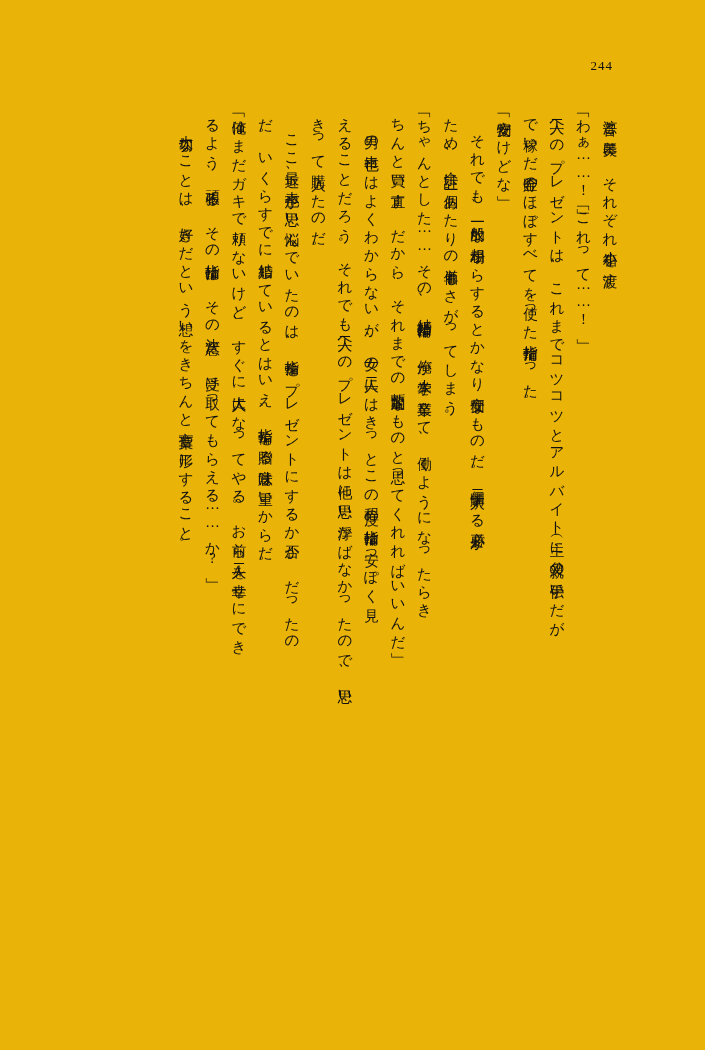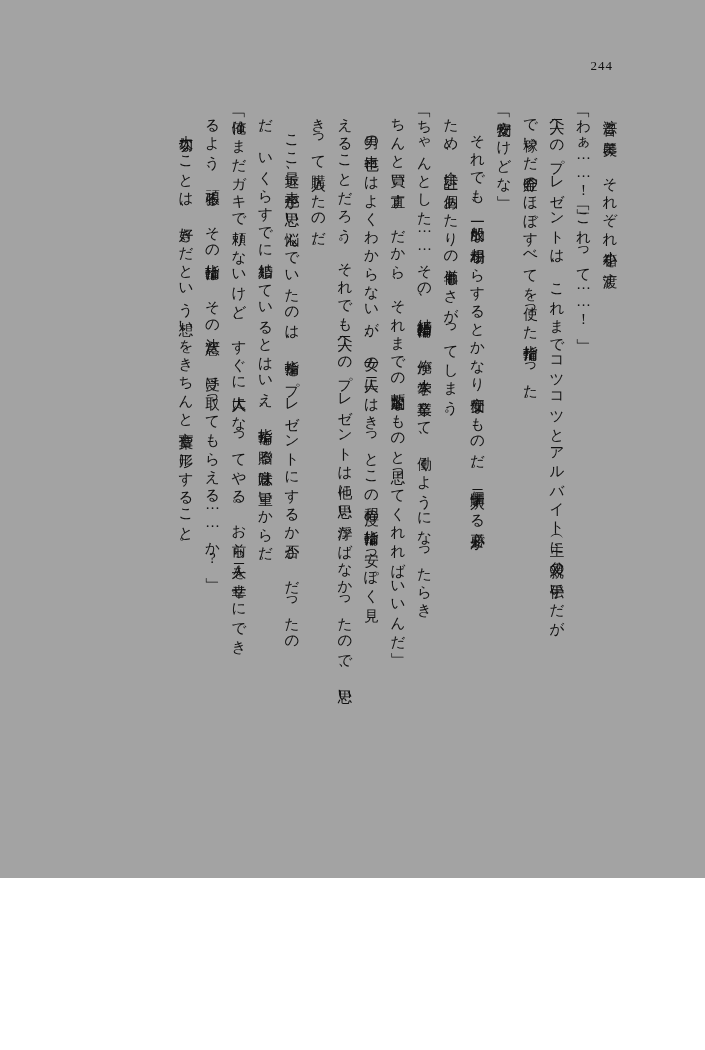--- a/index.html
+++ b/index.html
@@ -10,22 +10,22 @@
   body {
     width: 705px;
     height: 1050px;
     font-family: "Liberation Serif", "DejaVu Serif", serif;
     color: #111111;
     overflow: hidden;
   }
   #page {
     position: relative;
     width: 705px;
-    height: 878px;
-    background: #a3a3a3;
+    height: 1050px;
+    background: #eab308;
   }
   
   #page-number {
     position: absolute;
     top: 58px;
     right: 92px;
     font-size: 13px;
     letter-spacing: 1px;
     color: #111;
     font-family: "Liberation Serif", "DejaVu Serif", serif;

